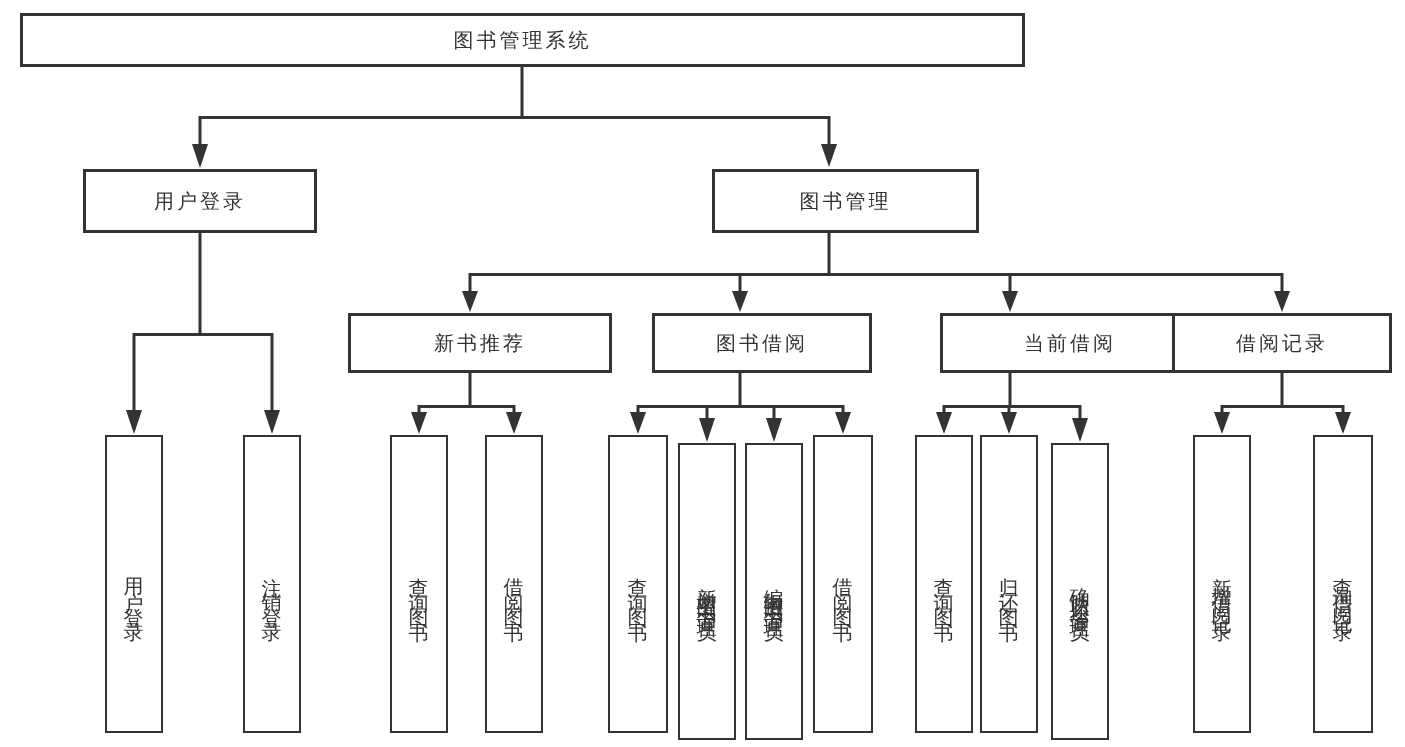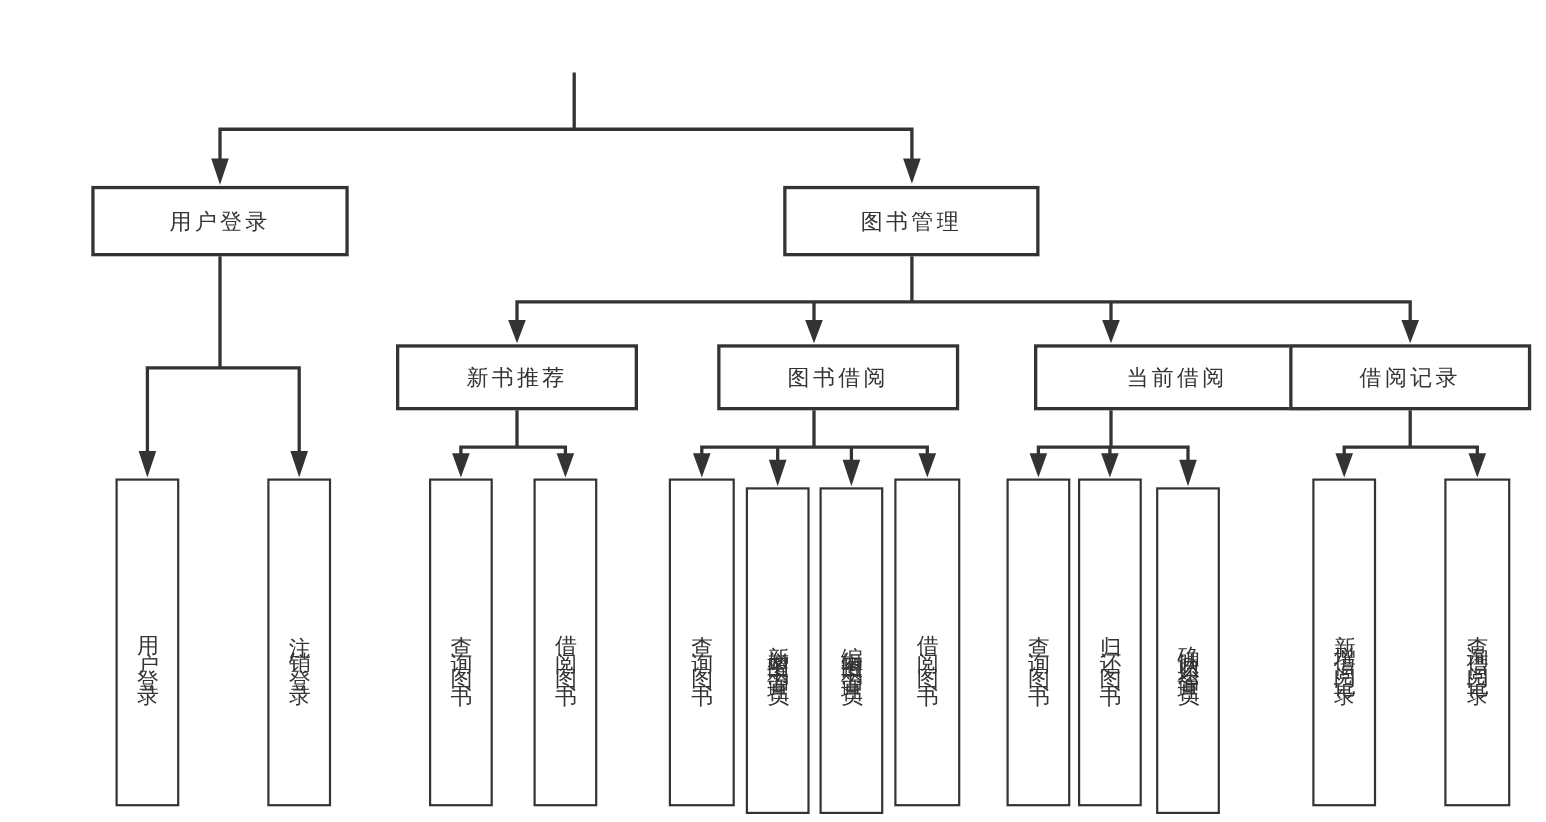--- a/index.html
+++ b/index.html
@@ -111,29 +111,32 @@
       M699 418 L715 418 L707 442 Z
       M766 418 L782 418 L774 442 Z
       M835 412 L851 412 L843 434 Z
       M936 412 L952 412 L944 434 Z
       M1001 412 L1017 412 L1009 434 Z
       M1072 418 L1088 418 L1080 442 Z
       M1214 412 L1230 412 L1222 434 Z
       M1335 412 L1351 412 L1343 434 Z"></path>
   </svg>
 
+  <div class="box" style="left:20px; top:13px; width:1005px; height:54px;">
+    <span class="hlabel">图书管理系统</span>
+  </div>
 
   <div class="box" style="left:83px; top:169px; width:234px; height:64px;">
     <span class="hlabel">用户登录</span>
   </div>
-  <div class="box" style="left:712px; top:169px; width:233px; height:64px;">
+  <div class="box" style="left:712px; top:169px; width:267px; height:64px;">
     <span class="hlabel">图书管理</span>
   </div>
 
-  <div class="box" style="left:360px; top:313px; width:220px; height:60px;">
+  <div class="box" style="left:348px; top:313px; width:264px; height:60px;">
     <span class="hlabel">新书推荐</span>
   </div>
   <div class="box" style="left:652px; top:313px; width:220px; height:60px;">
     <span class="hlabel">图书借阅</span>
   </div>
   <div class="box" style="left:940px; top:313px; width:260px; height:60px;">
     <span class="hlabel">当前借阅</span>
   </div>
   <div class="box" style="left:1172px; top:313px; width:220px; height:60px;">
     <span class="hlabel">借阅记录</span>

